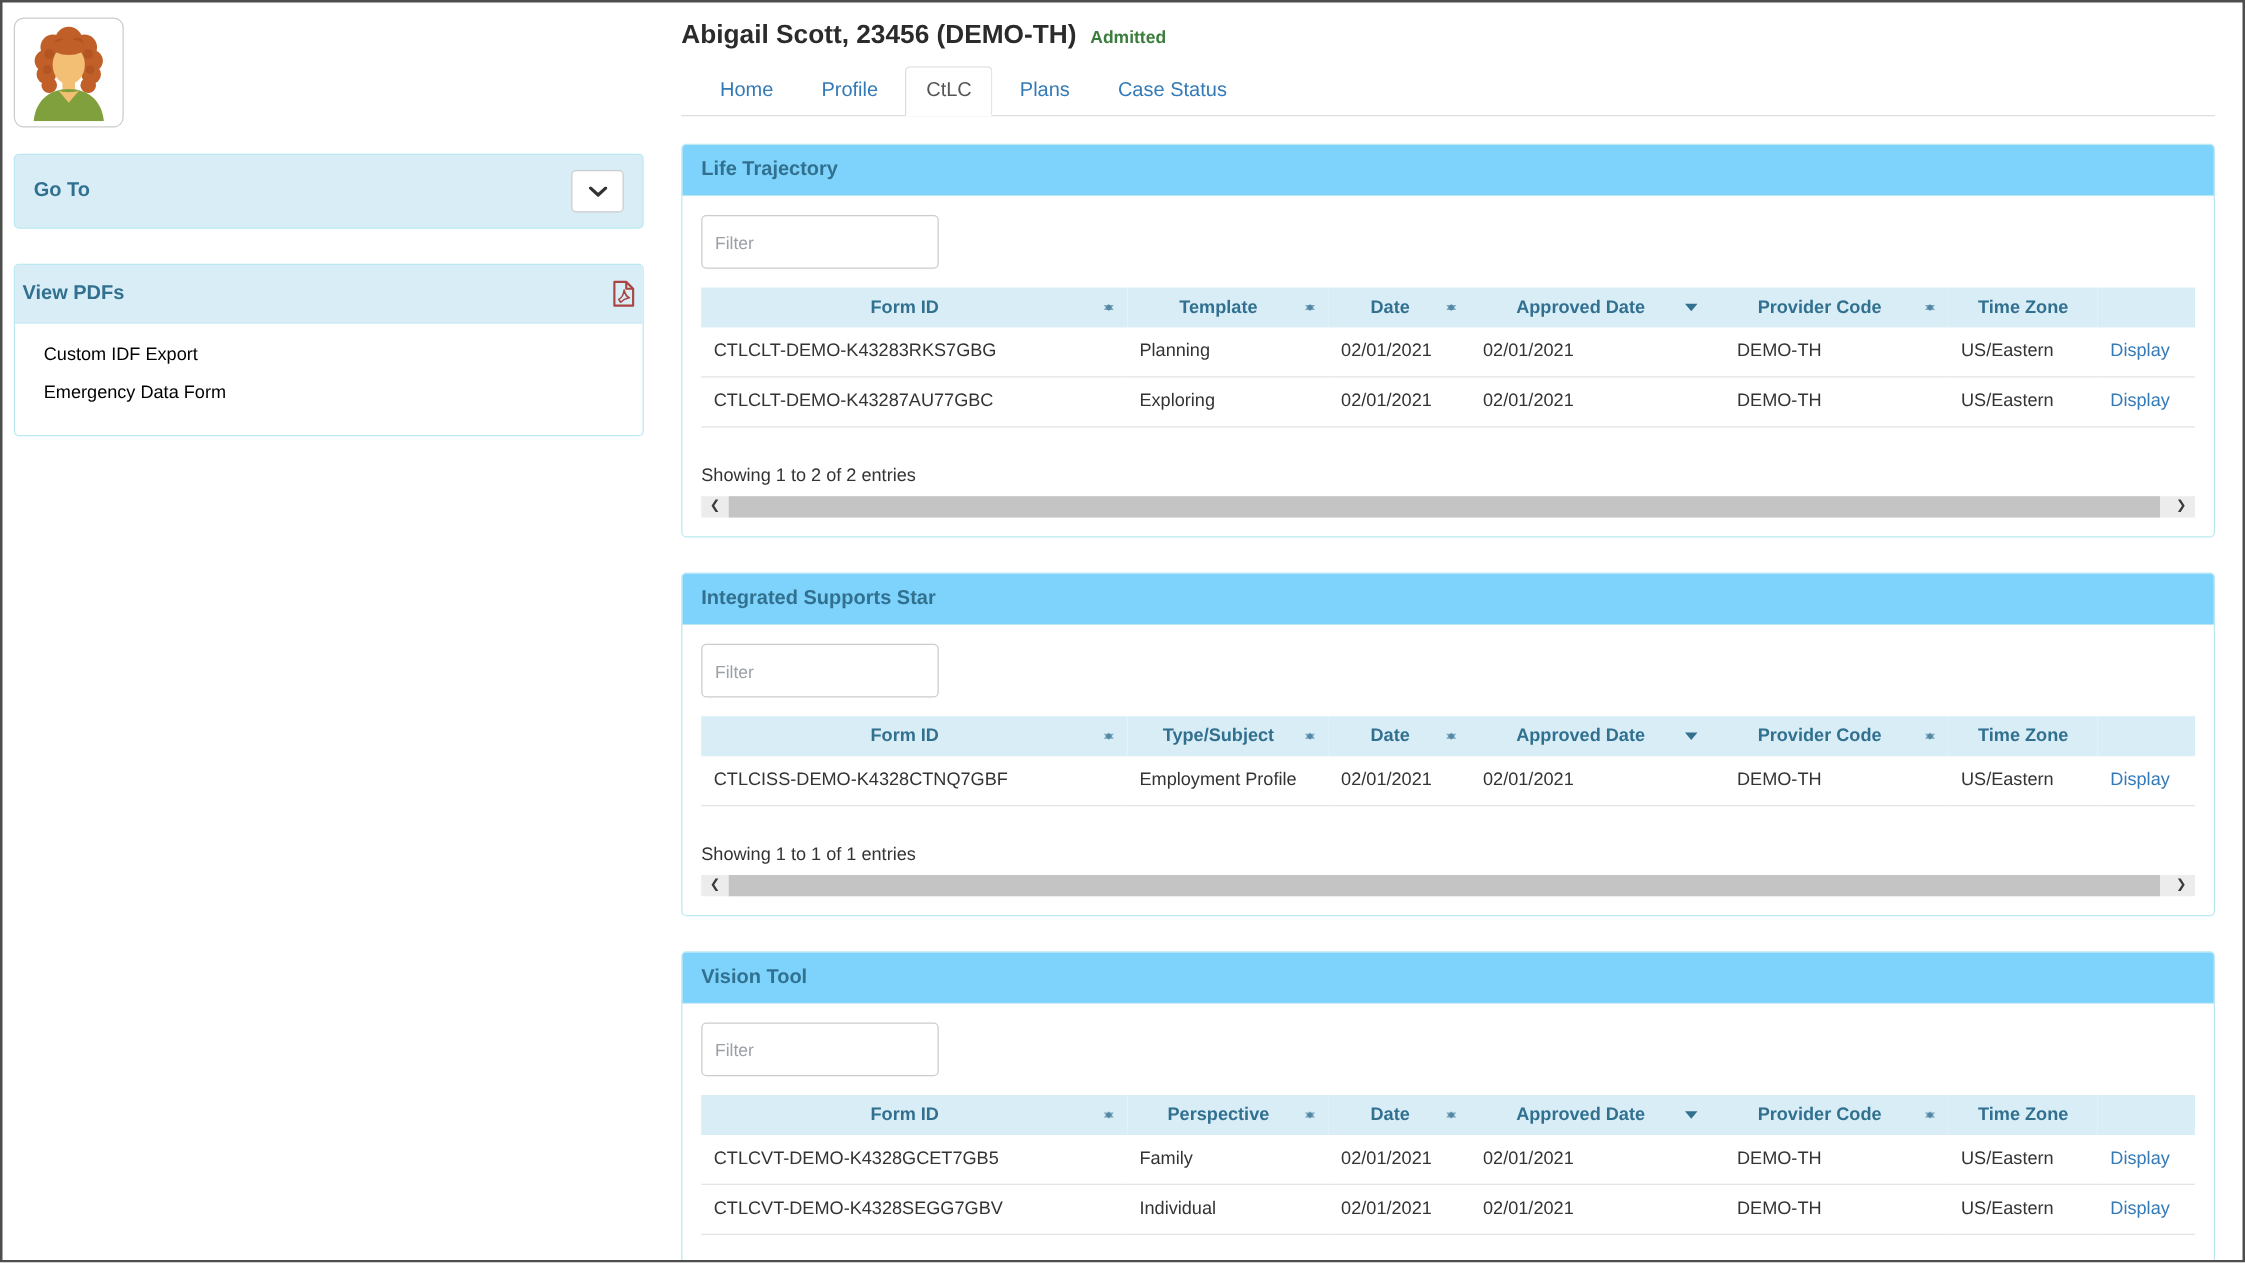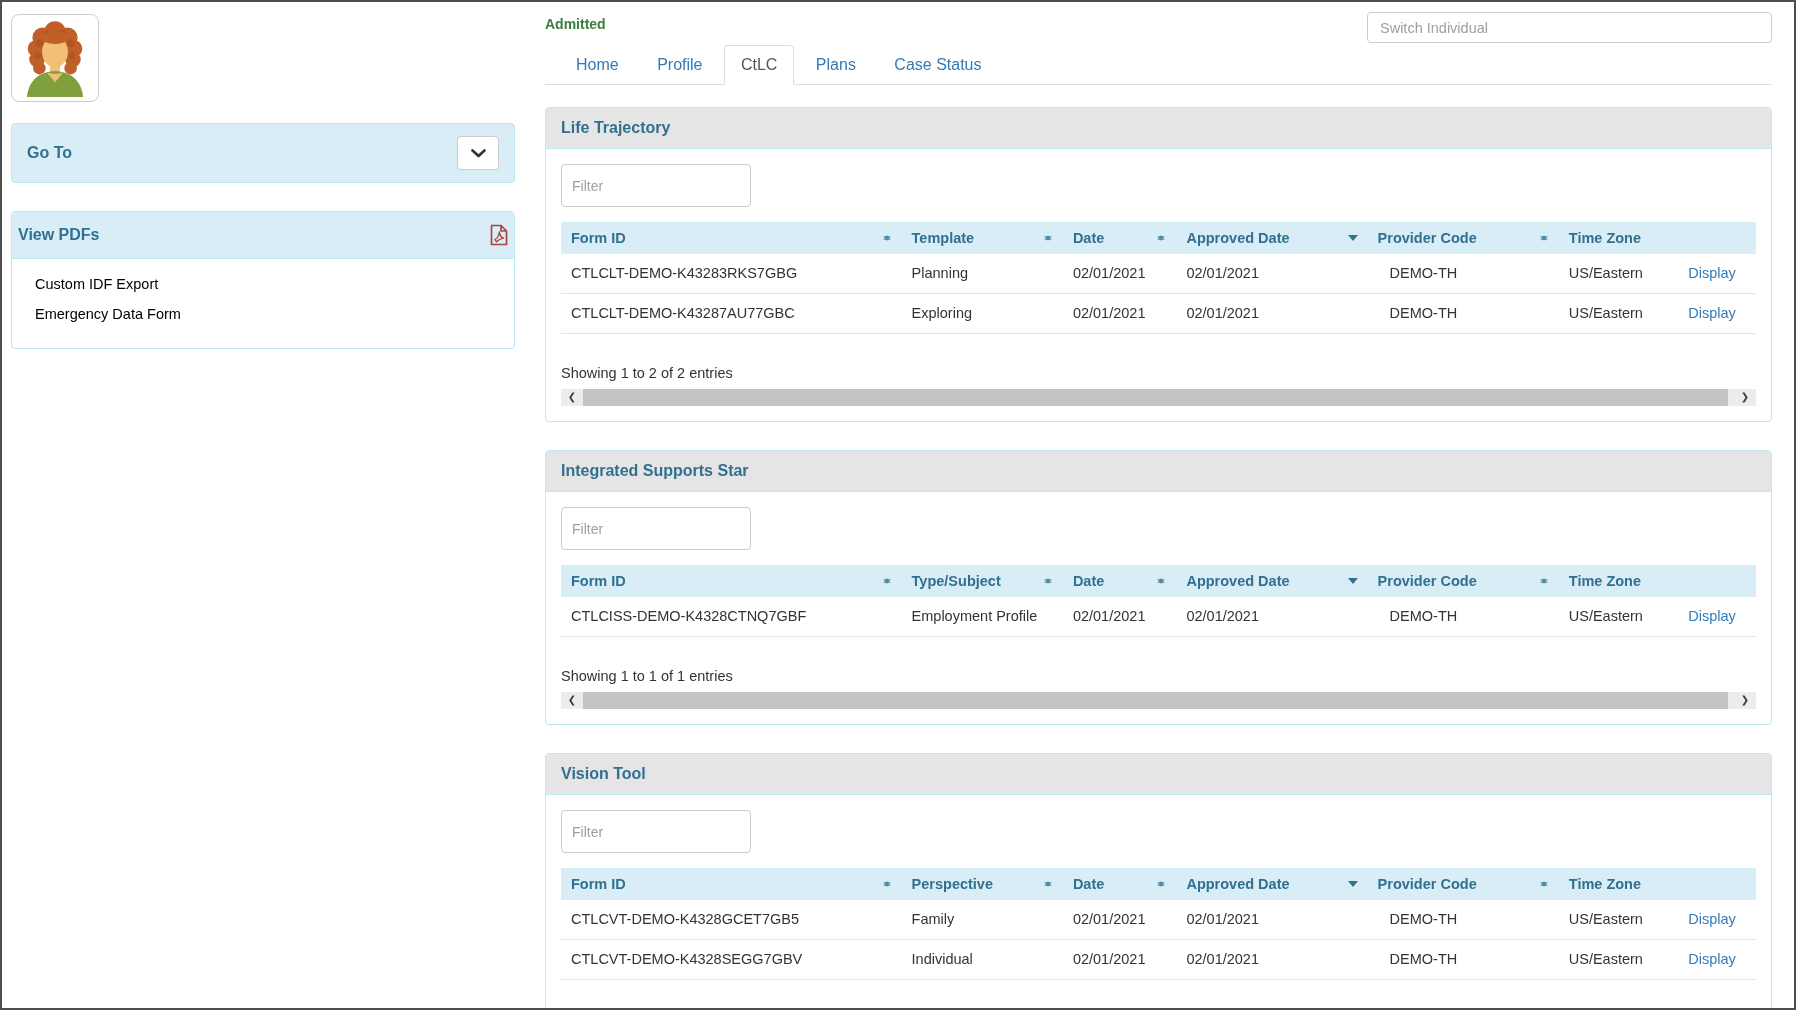--- a/index.html
+++ b/index.html
@@ -30,28 +30,28 @@
   .switch-input { position:absolute; top:10px; right:22px; width:405px; height:31px; border:1px solid #ccc; border-radius:4px; padding:5px 12px; font-size:14.5px; color:#555; font-family:inherit; }
   .switch-input::placeholder { color:#9aa0a6; }
 
   .tabs { margin-top:13px; border-bottom:1px solid #ddd; padding-left:14px; }
   .tab { display:inline-block; padding:10px 16px; font-size:16px; color:#337ab7; text-decoration:none; margin-bottom:-1px; border:1px solid transparent; }
   .tab.active { color:#555; background:#fff; border-color:#ddd; border-bottom-color:#fff; border-radius:4px 4px 0 0; }
 
   
   .data-panel { border:1px solid #bce8f1; border-radius:4px; margin-top:22px; background:#fff; }
   .data-panel + .data-panel { margin-top:28px; }
-  .panel-heading { padding:11px 15px; background:#e5e5e5; border-bottom:1px solid #bce8f1; border-radius:3px 3px 0 0; font-weight:bold; font-size:16px; color:#31708f; }
+  .panel-heading { padding:11px 15px; background:#7dd3fc; border-bottom:1px solid #bce8f1; border-radius:3px 3px 0 0; font-weight:bold; font-size:16px; color:#31708f; }
   .panel-body { padding:15px; }
   .filter-input { width:190px; height:43px; border:1px solid #ccc; border-radius:4px; padding:5px 10px; font-size:14px; color:#555; font-family:inherit; margin-bottom:15px; display:block; }
   .filter-input::placeholder { color:#9aa0a6; }
 
   table { width:100%; border-collapse:collapse; table-layout:fixed; font-size:14.5px; }
   col.c1{width:28.5%} col.c2{width:13.5%} col.c3{width:9.5%} col.c4{width:16%} col.c5{width:16%} col.c6{width:10%} col.c7{width:6.5%}
-  th { background:#d9edf7; color:#31708f; font-weight:bold; text-align:left; padding:8px 10px; font-size:14.5px; cursor:pointer; }
+  th { background:#d9edf7; color:#31708f; font-weight:bold; text-align:center; padding:8px 10px; font-size:14.5px; cursor:pointer; }
   th .hd { display:inline-block; }
   td { padding:11px 10px 12px 10px; color:#333; border-bottom:1px solid #e4e4e4; overflow:hidden; white-space:nowrap; }
   td.provider { padding-left:22px; }
   .display-link { color:#337ab7; text-decoration:none; }
 
   .sort-icon { float:right; position:relative; width:9px; height:15px; margin-left:6px; }
   .sort-icon.both::before { content:""; position:absolute; top:1px; left:0; border:4px solid transparent; border-bottom:5px solid rgba(49,112,143,.55); }
   .sort-icon.both::after  { content:""; position:absolute; bottom:0; left:0; border:4px solid transparent; border-top:5px solid rgba(49,112,143,.55); }
   .sort-icon.desc::after  { content:""; position:absolute; bottom:-1px; left:-1px; border:5px solid transparent; border-top:6px solid #31708f; }
 
@@ -123,23 +123,23 @@
         </div>
         <div class="pdfs-body">
           <a href="#" class="pdf-link">Custom IDF Export</a>
           <a href="#" class="pdf-link">Emergency Data Form</a>
         </div>
       </div>
     </aside>
 
     <main class="main">
       <div class="page-title-row">
+        <span class="page-title">Abigail Scott, 23456 (DEMO-TH)</span>
         <span class="status-admitted">Admitted</span>
       </div>
-      <input type="text" class="switch-input" placeholder="Switch Individual" style="">
 
       <nav class="tabs">
         <a href="#" class="tab">Home</a>
         <a href="#" class="tab">Profile</a>
         <a href="#" class="tab active">CtLC</a>
         <a href="#" class="tab">Plans</a>
         <a href="#" class="tab">Case Status</a>
       </nav>
 
       <section class="data-panel">

